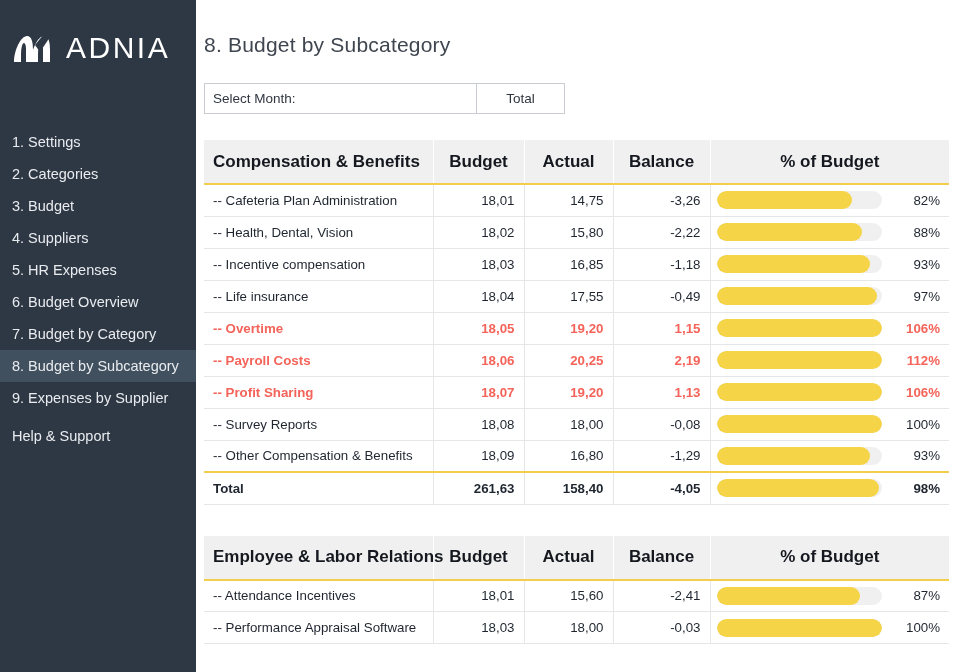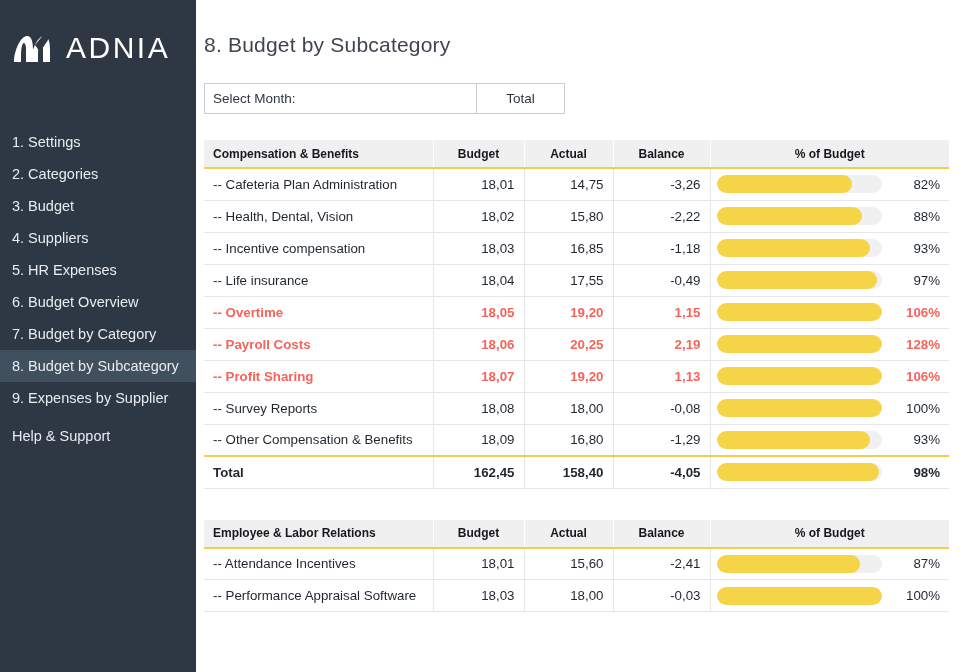--- a/index.html
+++ b/index.html
@@ -103,22 +103,22 @@
   .tbl.second { margin-top: 31px; }
 
   .tbl col.c-name { width: 229px; }
   .tbl col.c-bud  { width: 91px; }
   .tbl col.c-act  { width: 89px; }
   .tbl col.c-bal  { width: 97px; }
   .tbl col.c-pct  { width: 239px; }
 
   .tbl thead th {
     background: #f0f0f0;
-    height: 28px;
-    font-size: 12px;
+    height: 44px;
+    font-size: 17px;
     font-weight: bold;
     color: #15191f;
     border-right: 1px solid #ffffff;
     border-bottom: 2.5px solid #f2ce4c;
     padding: 0 9px;
     white-space: nowrap;
   }
   .tbl thead th.h-name { text-align: left; }
   .tbl thead th.h-num  { text-align: center; }
   .tbl thead th.h-pct  { text-align: center; border-right: none; }
@@ -299,21 +299,21 @@
             <tr class="over">
               <td class="t-name">-- Payroll Costs</td>
               <td class="t-num">18,06</td>
               <td class="t-num">20,25</td>
               <td class="t-num">2,19</td>
               <td class="t-pct">
                 <div class="pct-wrap">
                   <div class="bar-track">
                     <div class="bar-fill" style="width: 100%;"></div>
                   </div>
-                  <span class="pct-label">128%</span>
+                  <span class="pct-label">112%</span>
                 </div>
               </td>
             </tr>
             <tr class="over">
               <td class="t-name">-- Profit Sharing</td>
               <td class="t-num">18,07</td>
               <td class="t-num">19,20</td>
               <td class="t-num">1,13</td>
               <td class="t-pct">
                 <div class="pct-wrap">
@@ -347,21 +347,21 @@
                 <div class="pct-wrap">
                   <div class="bar-track">
                     <div class="bar-fill" style="width: 93%;"></div>
                   </div>
                   <span class="pct-label">93%</span>
                 </div>
               </td>
             </tr>
             <tr class="total">
               <td class="t-name">Total</td>
-              <td class="t-num">162,45</td>
+              <td class="t-num">261,63</td>
               <td class="t-num">158,40</td>
               <td class="t-num">-4,05</td>
               <td class="t-pct">
                 <div class="pct-wrap">
                   <div class="bar-track">
                     <div class="bar-fill" style="width: 98%;"></div>
                   </div>
                   <span class="pct-label">98%</span>
                 </div>
               </td>

